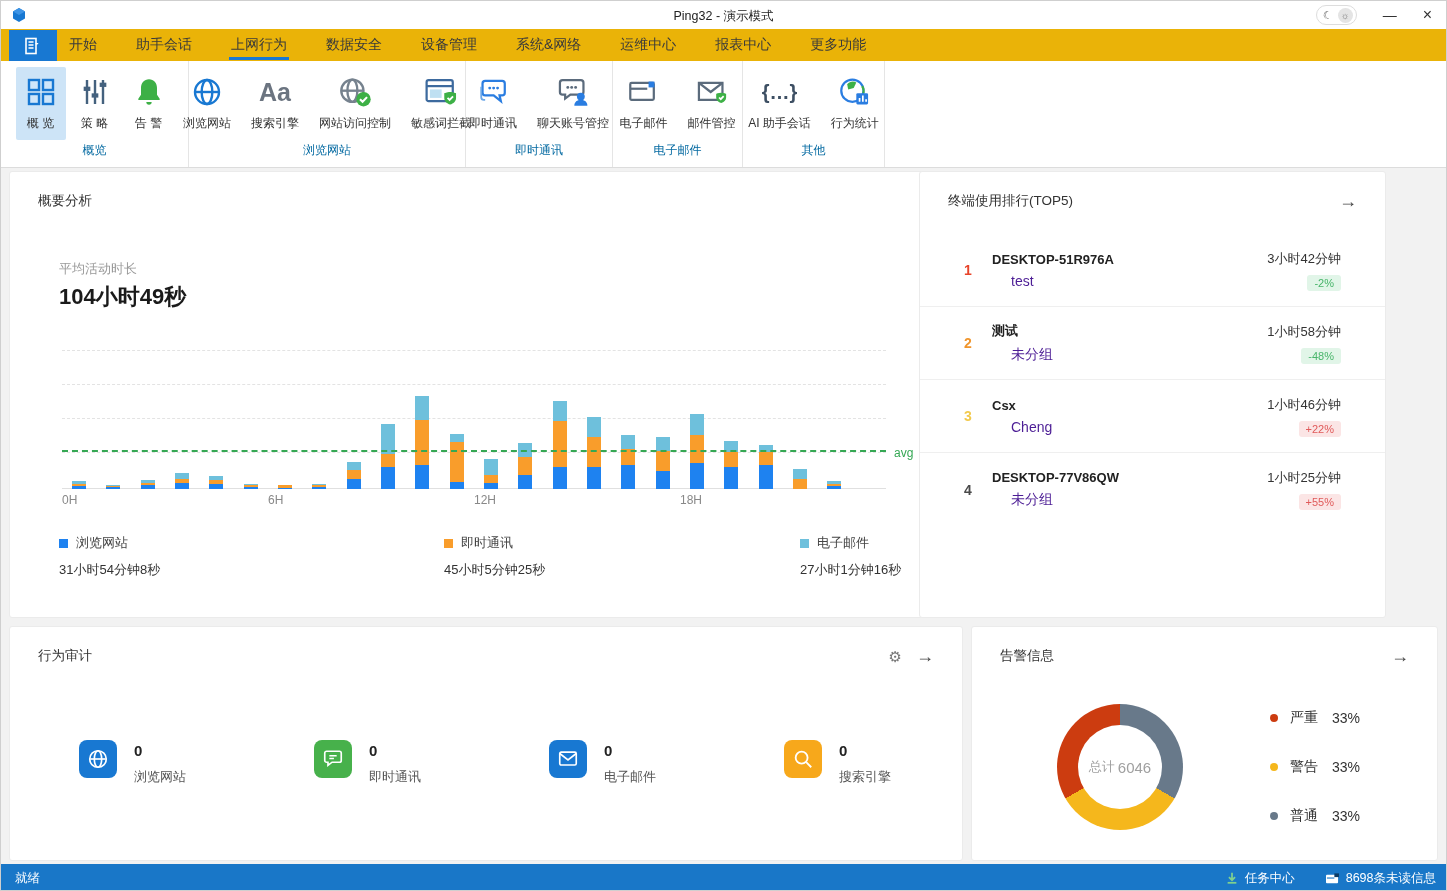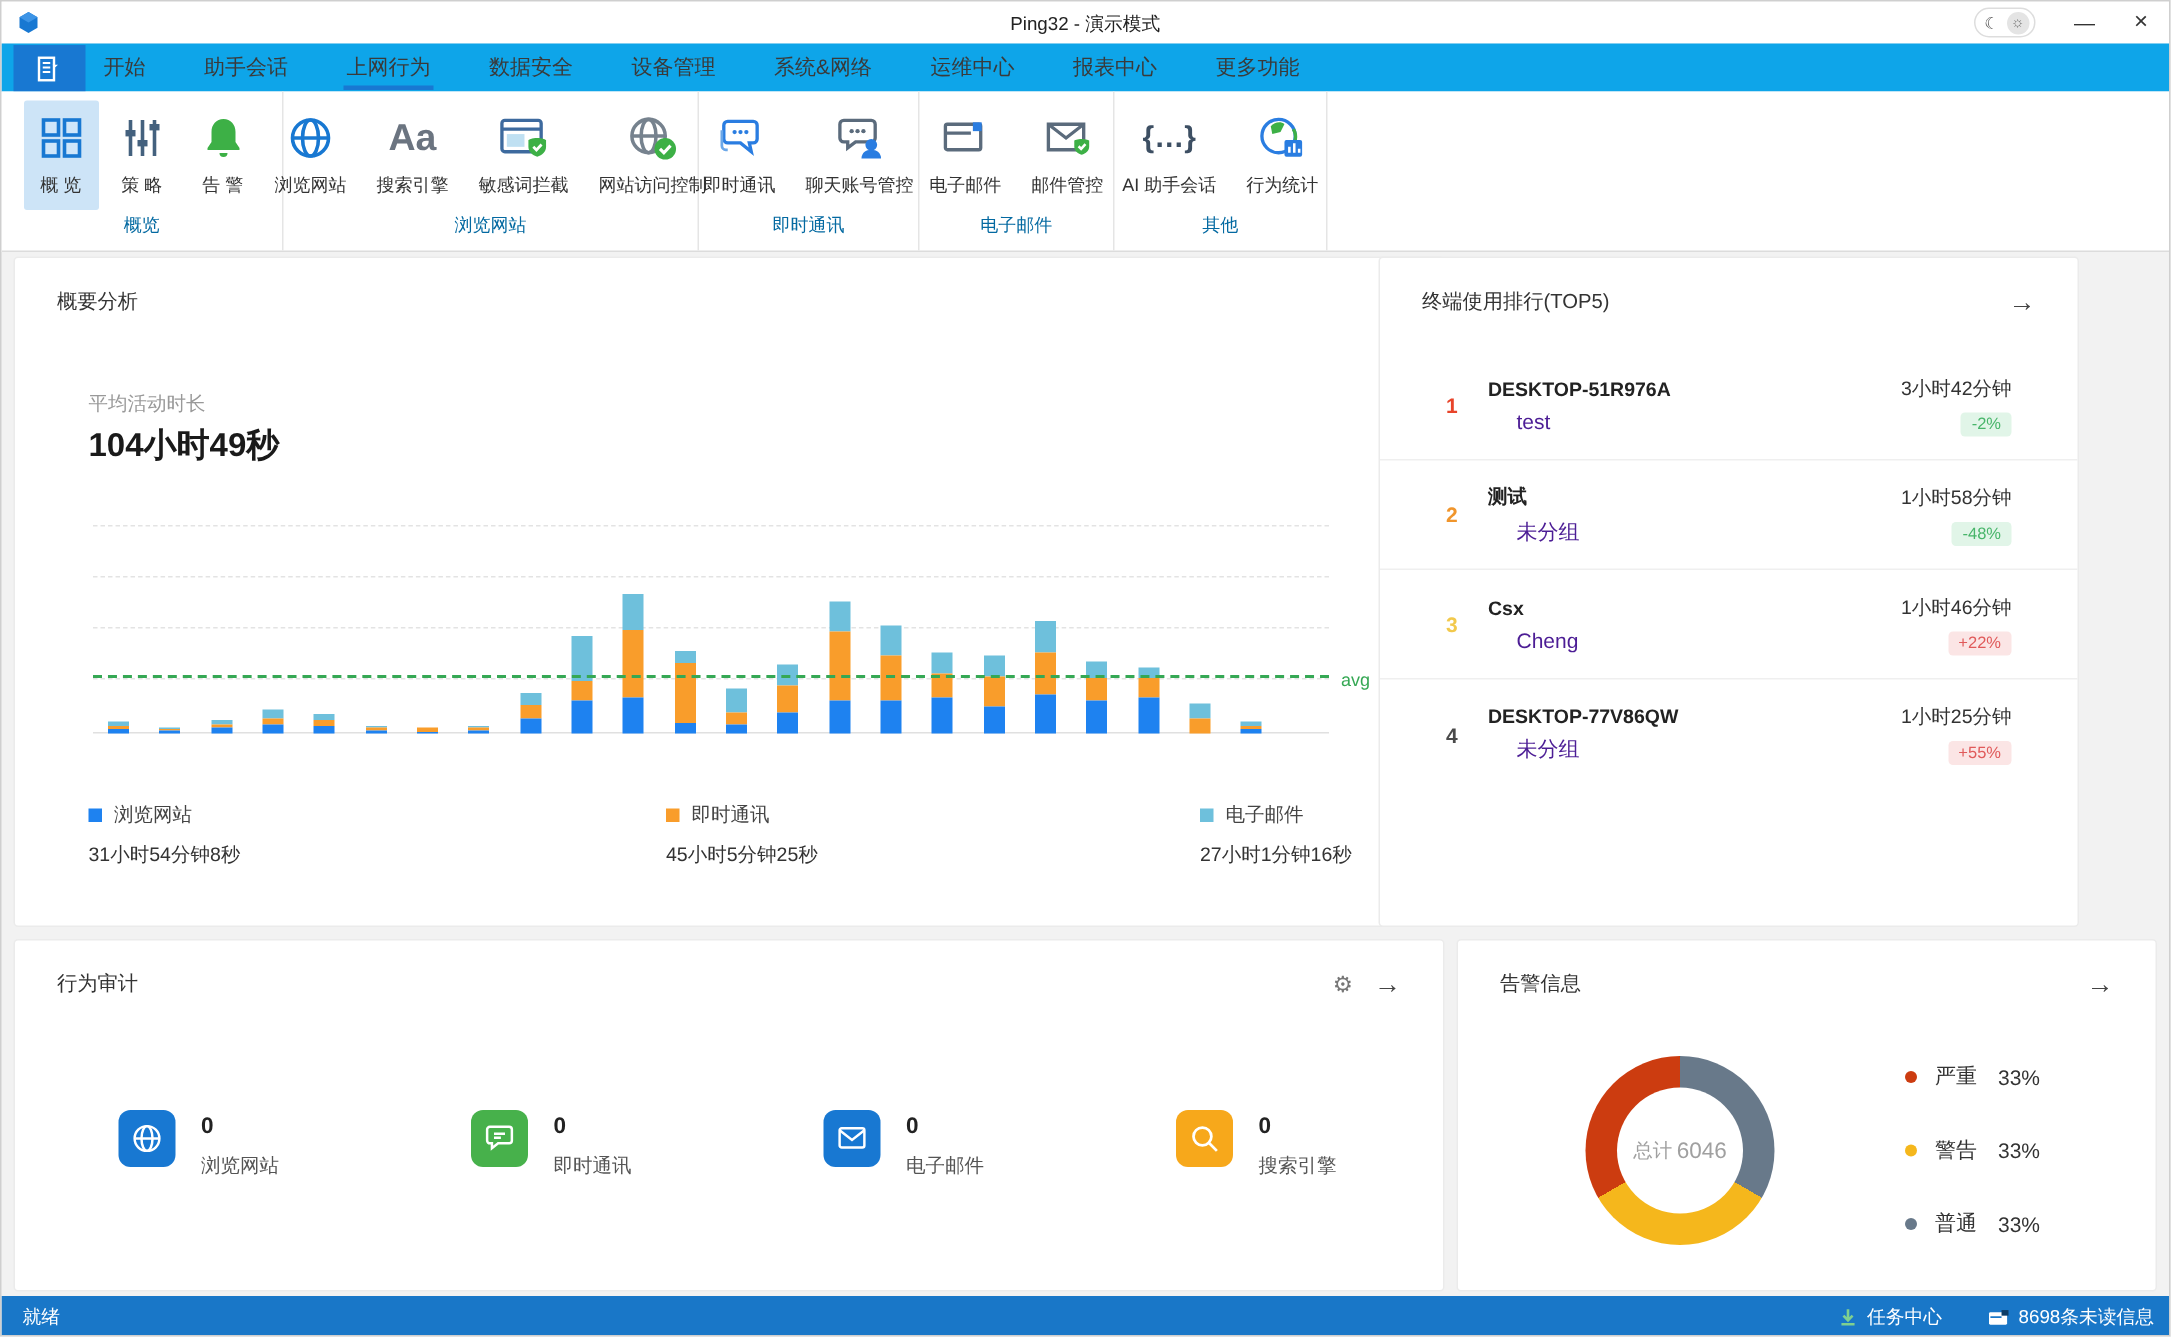--- a/index.html
+++ b/index.html
@@ -13,21 +13,21 @@
   .titlebar { position:absolute; left:0; top:0; width:100%; height:28px; background:#fff; }
   .titlebar .logo { position:absolute; left:10px; top:6px; width:16px; height:16px; }
   .titlebar .win-title { position:absolute; left:50%; top:7px; transform:translateX(-50%); font-size:12.5px; color:#222; }
   .win-controls { position:absolute; right:14px; top:0; height:28px; display:flex; align-items:center; gap:26px; }
   .theme-pill { display:flex; align-items:center; gap:2px; border:1px solid #ddd; border-radius:10px; padding:1px 3px; height:20px; cursor:pointer; }
   .theme-pill .moon { font-size:11px; color:#555; padding:0 3px; }
   .theme-pill .sun { width:15px; height:15px; border-radius:50%; background:#e4e4e4; color:#777; font-size:10px; display:flex; align-items:center; justify-content:center; }
   .win-btn { font-size:14px; color:#333; cursor:pointer; line-height:1; }
   .win-btn.close { font-size:16px; }
   
-  .tabrow { position:absolute; left:0; top:28px; width:100%; height:32px; background:#0ea5e9; }
+  .tabrow { position:absolute; left:0; top:28px; width:100%; height:32px; background:#eab308; }
   .app-button { position:absolute; left:8px; top:1px; width:48px; height:31px; background:#1878d2; display:flex; align-items:center; justify-content:center; cursor:pointer; }
   .tabs { position:absolute; left:66px; top:0; height:32px; display:flex; gap:35px; align-items:center; }
   .tab { position:relative; height:100%; display:flex; align-items:center; padding:0 2px; font-size:14px; color:#3a3a3a; cursor:pointer; }
   .tab.active::after { content:''; position:absolute; left:0; right:0; bottom:1px; height:3px; background:#1878d2; }
   
   .toolbar { position:absolute; left:0; top:60px; width:100%; height:107px; background:#fff; border-bottom:1px solid #dcdcdc; display:flex; }
   .tb-group { height:100%; border-right:1px solid #e5e5e5; display:flex; flex-direction:column; align-items:center; justify-content:space-between; padding:6px 0 4px; }
   .tb-btn-row { display:flex; align-items:flex-start; justify-content:center; gap:4px; }
   .tb-btn { display:flex; flex-direction:column; align-items:center; padding:7px 8px 8px; border-radius:2px; cursor:pointer; }
   .tb-btn.active { background:#cde4f7; }
@@ -195,42 +195,42 @@
         </div>
         <div class="tb-btn">
           <span class="tb-icon">
             <span class="txt-icon">Aa</span>
           </span>
           <span class="tb-label">搜索引擎</span>
         </div>
         <div class="tb-btn">
           <span class="tb-icon">
             <svg viewBox="0 0 26 24">
-              <rect x="2" y="3" width="20" height="16" rx="1.5" fill="none" stroke="#3d6a9e" stroke-width="1.7"></rect>
-              <path d="M2 7.5h20" stroke="#3d6a9e" stroke-width="1.7"></path>
-              <rect x="4.5" y="10" width="9" height="6.5" fill="#bfe0f2"></rect>
-              <path d="M20 12c-2.6 0-4.5 1-4.5 1v3.5c0 2.6 2 4.3 4.5 5 2.5-.7 4.5-2.4 4.5-5V13s-1.9-1-4.5-1z" fill="#3db046"></path>
-              <path d="M18 16.5l1.6 1.6 2.6-2.8" stroke="#fff" stroke-width="1.4" fill="none"></path>
-            </svg>
-          </span>
-          <span class="tb-label">敏感词拦截</span>
-        </div>
-        <div class="tb-btn">
-          <span class="tb-icon">
-            <svg viewBox="0 0 26 24">
               <g fill="none" stroke="#76828e" stroke-width="1.8">
                 <circle cx="11" cy="11" r="8.5"></circle>
                 <ellipse cx="11" cy="11" rx="3.8" ry="8.5"></ellipse>
                 <path d="M3 11h16"></path>
               </g>
               <circle cx="19.5" cy="17.5" r="5.5" fill="#3db046"></circle>
               <path d="M16.8 17.5l2 2 3.4-3.6" stroke="#fff" stroke-width="1.6" fill="none"></path>
             </svg>
           </span>
           <span class="tb-label">网站访问控制</span>
+        </div>
+        <div class="tb-btn">
+          <span class="tb-icon">
+            <svg viewBox="0 0 26 24">
+              <rect x="2" y="3" width="20" height="16" rx="1.5" fill="none" stroke="#3d6a9e" stroke-width="1.7"></rect>
+              <path d="M2 7.5h20" stroke="#3d6a9e" stroke-width="1.7"></path>
+              <rect x="4.5" y="10" width="9" height="6.5" fill="#bfe0f2"></rect>
+              <path d="M20 12c-2.6 0-4.5 1-4.5 1v3.5c0 2.6 2 4.3 4.5 5 2.5-.7 4.5-2.4 4.5-5V13s-1.9-1-4.5-1z" fill="#3db046"></path>
+              <path d="M18 16.5l1.6 1.6 2.6-2.8" stroke="#fff" stroke-width="1.4" fill="none"></path>
+            </svg>
+          </span>
+          <span class="tb-label">敏感词拦截</span>
         </div>
       </div>
       <div class="tb-group-label">浏览网站</div>
     </div>
     <div class="tb-group" style="width: 147px;">
       <div class="tb-btn-row">
         <div class="tb-btn">
           <span class="tb-icon">
             <svg viewBox="0 0 26 24">
               <path d="M7 3.5h13a2 2 0 012 2v7a2 2 0 01-2 2h-2l1 4.5-5.5-4.5H7a2 2 0 01-2-2v-7a2 2 0 012-2z" fill="none" stroke="#2a7de1" stroke-width="1.7"></path>
@@ -487,20 +487,26 @@
           <div class="bar">
             <div style="height: 0px; background: rgb(30, 130, 240);"></div>
             <div style="height: 0px; background: rgb(249, 157, 43);"></div>
             <div style="height: 0px; background: rgb(110, 192, 220);"></div>
           </div>
         </div>
       </div>
     <div class="avgline" id="avgline" style="bottom: 37px; border-top-color: rgb(53, 168, 84);"></div>
     <span class="avg-tag" id="avgtag">avg</span>
   </div>
+  <div class="xlabels" id="xlabels">
+      <span class="xlabel" style="left: 0%;">0H</span>
+      <span class="xlabel" style="left: 25%;">6H</span>
+      <span class="xlabel" style="left: 50%;">12H</span>
+      <span class="xlabel" style="left: 75%;">18H</span>
+    </div>
   <div id="ov-legend">
       <div class="ov-legend-item" style="left: 49px;">
         <div class="ov-legend-head">
           <span class="ov-sq" style="background:#1e82f0"></span>
           <span>浏览网站</span>
         </div>
         <div class="ov-legend-val">31小时54分钟8秒</div>
       </div>
       <div class="ov-legend-item" style="left: 434px;">
         <div class="ov-legend-head">

